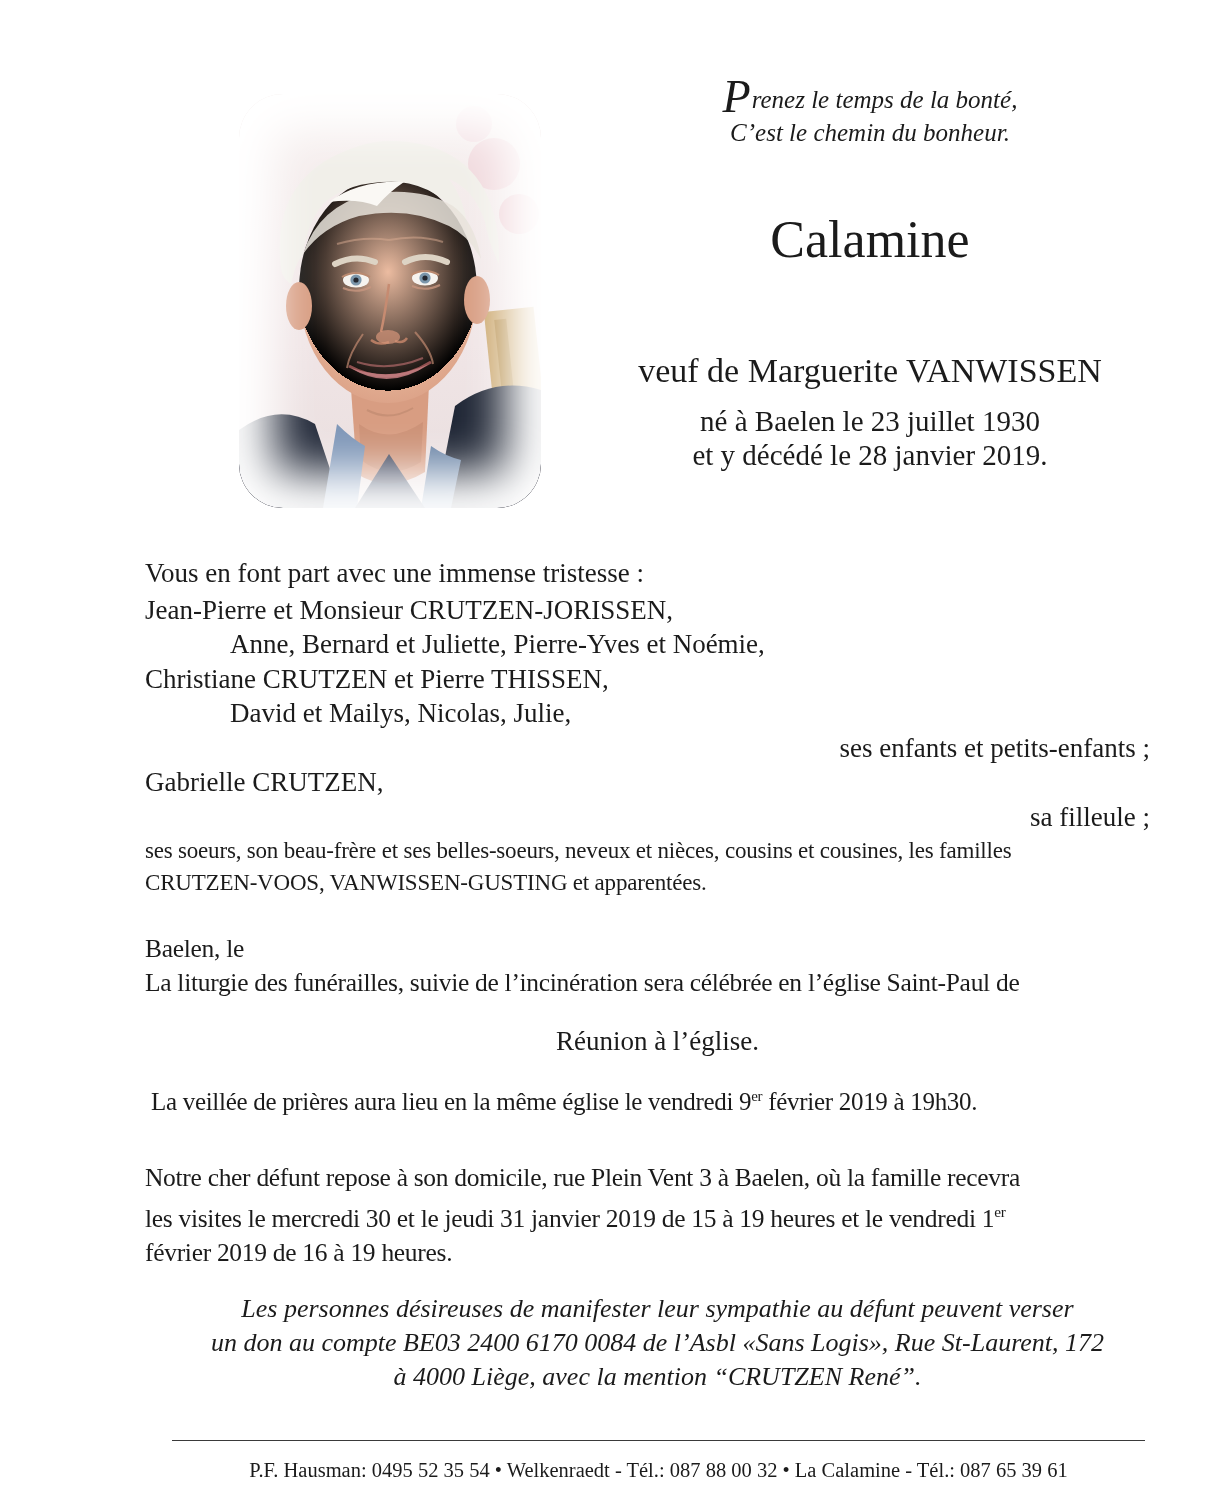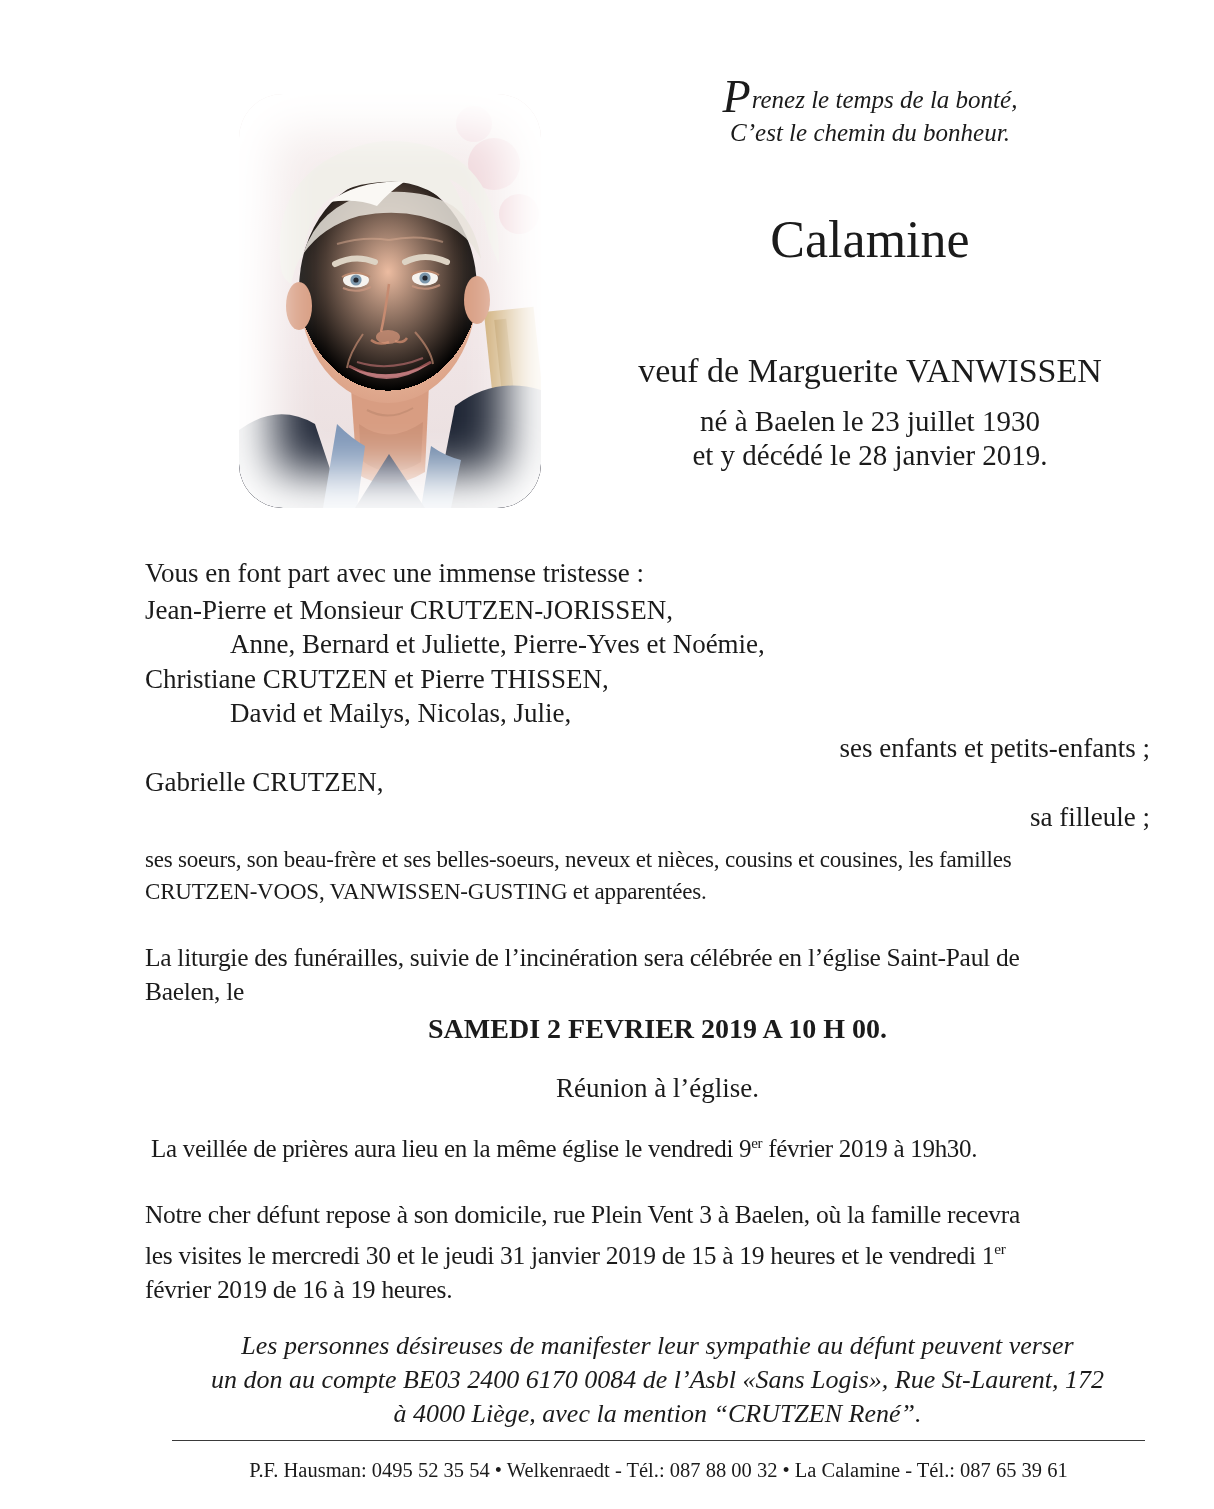--- a/index.html
+++ b/index.html
@@ -34,26 +34,26 @@
 
   
   .body-col {
     position:absolute; left:145px; top:556px; width:1005px;
     font-size:27px; line-height:34.5px;
   }
   .body-col div { white-space:nowrap; }
   .intro { margin-bottom:2px; }
   .indent { padding-left:85px; }
   .right  { text-align:right; }
-  .relatives { margin-top:10px; font-size:23px; line-height:32px; letter-spacing:-0.2px; }
+  .relatives { margin-top:1px; font-size:23px; line-height:32px; letter-spacing:-0.2px; }
   .liturgy   { margin-top:33px; font-size:25.5px; line-height:34px; letter-spacing:-0.3px; }
   .date-line { margin-top:2px; font-weight:bold; font-size:28px; line-height:36px; text-align:center; padding-left:20px; }
   .meeting   { margin-top:24px; text-align:center; padding-left:20px; }
   .vigil     { margin-top:20px; font-size:25px; letter-spacing:-0.3px; padding-left:6px; }
-  .visits    { margin-top:32px; font-size:25.5px; line-height:34px; letter-spacing:-0.3px; }
+  .visits    { margin-top:42px; font-size:25.5px; line-height:34px; letter-spacing:-0.3px; }
   .donation  { margin-top:22px; font-style:italic; font-size:26px; line-height:34px; text-align:center; padding-left:20px; }
   sup.ord { font-size:60%; vertical-align:super; }
 
   
   .footer-rule {
     position:absolute; left:172px; top:1440px; width:973px; height:0;
     border-top:1.6px solid #3a3a3a;
   }
   .footer-text {
     position:absolute; left:172px; top:1459px; width:973px;
@@ -157,25 +157,24 @@
     <div class="right">ses enfants et petits-enfants ;</div>
     <div>Gabrielle CRUTZEN,</div>
     <div class="right">sa filleule ;</div>
 
     <div class="relatives">
       <div>ses soeurs, son beau-frère et ses belles-soeurs, neveux et nièces, cousins et cousines, les familles</div>
       <div>CRUTZEN-VOOS, VANWISSEN-GUSTING et apparentées.</div>
     </div>
 
     <div class="liturgy">
+      <div>Baelen, le</div>
       <div>La liturgie des funérailles, suivie de l’incinération sera célébrée en l’église Saint-Paul de</div>
-      <div>Baelen, le</div>
     </div>
 
-    <div class="date-line">SAMEDI 2 FEVRIER 2019 A 10 H 00.</div>
     <div class="meeting">Réunion à l’église.</div>
 
     <div class="vigil">
       <span>La veillée de prières aura lieu en la même église le vendredi 9</span><sup class="ord">er</sup><span> février 2019 à 19h30.</span>
     </div>
 
     <div class="visits">
       <div>Notre cher défunt repose à son domicile, rue Plein Vent 3 à Baelen, où la famille recevra</div>
       <div><span>les visites le mercredi 30 et le jeudi 31 janvier 2019 de 15 à 19 heures et le vendredi 1</span><sup class="ord">er</sup></div>
       <div>février 2019 de 16 à 19 heures.</div>

